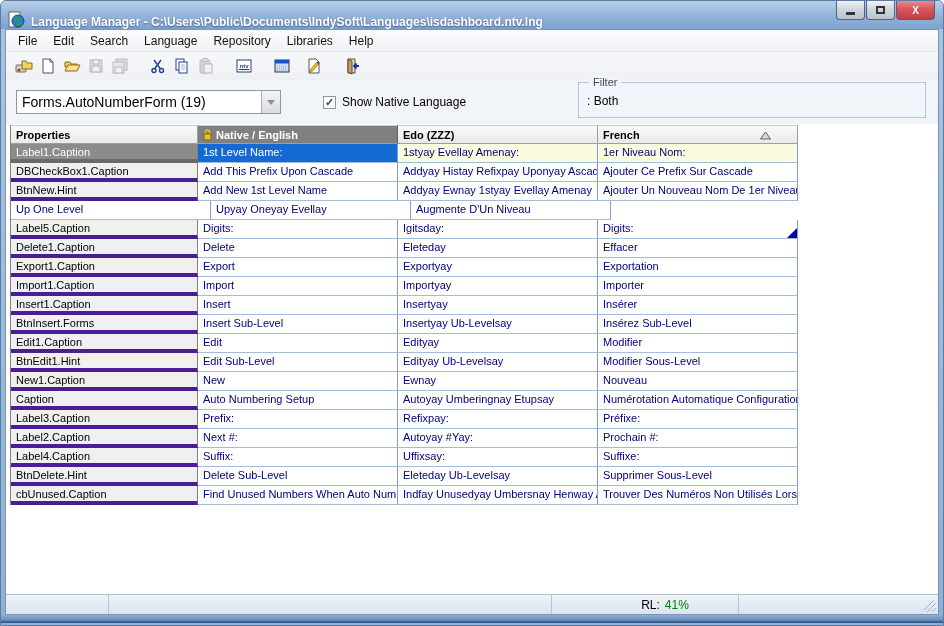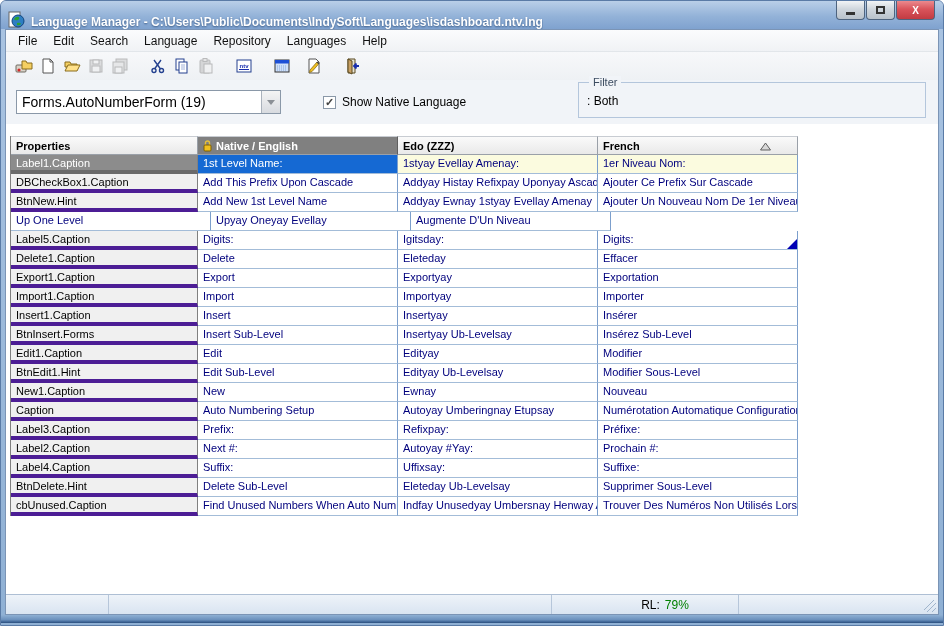--- a/index.html
+++ b/index.html
@@ -45,21 +45,21 @@
   .chk-wrap { display:flex; align-items:center; margin-left:42px; font-size:12px; color:#000; }
   .chk-box { width:13px; height:13px; background:#fff; border:1px solid #8a98a8; margin-right:6px;
              display:flex; align-items:center; justify-content:center; font-size:11px; color:#444; font-weight:bold; }
   .filter-group { position:absolute; right:12px; top:2px; width:348px; height:36px;
                   border:1px solid #b4c6dc; border-radius:0;text-align:center; }
   .filter-label { position:absolute; top:-7px; left:10px; background:#f1f4f8; padding:0 4px;
                   font-size:11px; color:#3c4c60; }
   .filter-value { position:absolute; left:8px; top:11px; font-size:12px; color:#000; }
   
   .content { flex:1; background:#fff; overflow:hidden; position:relative; }
-  .grid { position:absolute; left:4px; top:12px; width:928px; border-left:1px solid #808080; }
+  .grid { position:absolute; left:4px; top:1px; width:928px; border-left:1px solid #808080; }
   .grid-head { display:flex; height:19px; }
   .hcell { font-size:11px; font-weight:bold; line-height:18px; padding-left:5px; white-space:nowrap;
            overflow:hidden; border-right:1px solid #9aa0a8; border-bottom:1px solid #9aa0a8; border-top:1px solid #c8ccd2;
            background:linear-gradient(#fafafa,#e9e9e9); color:#000; display:flex; align-items:center; }
   .hcell.prop   { width:187px; }
   .hcell.native { width:200px; background:#808080; color:#fff; border-right:1px solid #5f5f5f; }
   .hcell.lang   { width:200px; }
   .hcell.french { position:relative; }
   .lock-icon { margin-right:4px; flex:0 0 auto; }
   .sort-icon { position:absolute; right:25px; top:4px; }
@@ -115,21 +115,21 @@
 
   <div class="client">
 
     <div class="menubar">
 
     <span class="menu-item">File</span>
         <span class="menu-item">Edit</span>
         <span class="menu-item">Search</span>
         <span class="menu-item">Language</span>
         <span class="menu-item">Repository</span>
-        <span class="menu-item">Languages</span>
+        <span class="menu-item">Libraries</span>
         <span class="menu-item">Help</span>
       </div>
 
     <div class="toolbar">
       <div class="tbtn">
         <svg width="18" height="18" viewBox="0 0 18 18">
           <rect x="1" y="8" width="10" height="7" rx="1" fill="#d9d3c8" stroke="#6e6a60"></rect>
           <circle cx="4" cy="13" r="1.6" fill="#d42a2a"></circle>
           <path d="M7 4 h4 l1 2 h5 v6 h-10 z" fill="#f4cf62" stroke="#8a6d1d"></path>
         </svg>
@@ -373,21 +373,21 @@
           </div>
           </div>
       </div>
     </div>
 
     <div class="statusbar">
       <div class="spanel sp1"></div>
       <div class="spanel sp2"></div>
       <div class="spanel sp3">
         <span>RL:</span>
-        <span class="rl-value">79%</span>
+        <span class="rl-value">41%</span>
       </div>
       <div class="spanel sp4"></div>
       <div class="grip"></div>
     </div>
 
   </div>
 
   <div class="bottom-frame"></div>
 </div>
 

